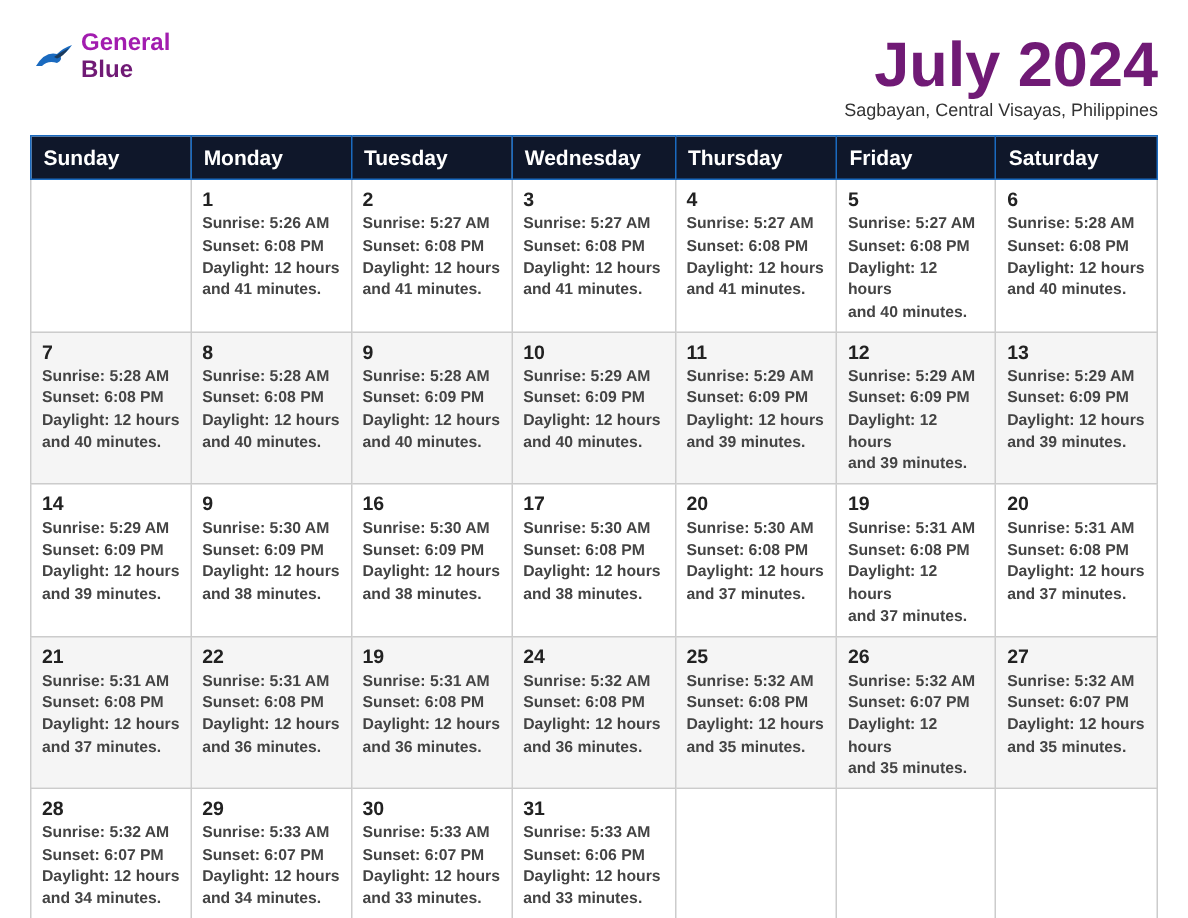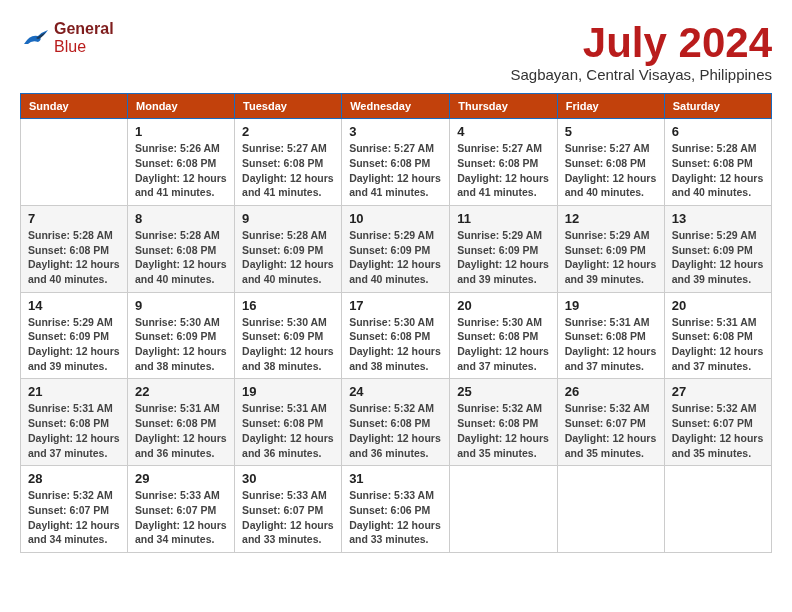--- a/index.html
+++ b/index.html
@@ -15,39 +15,39 @@
       justify-content: space-between;
       align-items: flex-start;
       margin-bottom: 10px;
     }
     .title-area {
       text-align: right;
     }
     .month-title {
       font-size: 42px;
       font-weight: bold;
-      color: #b91c1c;
+      color: #701a75;
       line-height: 1.1;
     }
     .location-title {
-      font-size: 15px;
+      font-size: 12px;
       color: #333;
       font-weight: normal;
     }
     .calendar-table {
       width: 100%;
       border-collapse: collapse;
       font-size: 11px;
     }
     .calendar-table th {
-      background-color: #c2410c;
+      background-color: #0f172a;
       color: #fff;
       text-align: left;
       padding: 6px 8px;
-      font-size: 11px;
+      font-size: 14px;
       font-weight: bold;
       border: 1px solid #1a6abf;
     }
     .calendar-table td {
       vertical-align: top;
       padding: 5px 7px;
       border: 1px solid #ccc;
       width: 110px;
       min-height: 80px;
       background: #fff;
@@ -91,22 +91,22 @@
 </head>
 <body>
 
 <div class="header-area">
   <div class="logo-container">
     <svg class="logo-bird" viewBox="0 0 30 24" fill="none">
       <path d="M4 18 Q10 8 18 10 Q22 6 28 4 Q24 10 20 11 Q22 14 18 16 Q12 14 8 18 Z" fill="#1a6abf"></path>
       <path d="M16 12 Q20 9 26 6 Q22 12 18 13 Z" fill="#1a3a5c"></path>
     </svg>
     <div class="logo-words">
-      <span style="font-size:16px; font-weight:bold; color:#7f1d1d; line-height:1.1;">General</span>
-      <span style="font-size:16px; font-weight:normal; color:#b91c1c; line-height:1.1;">Blue</span>
+      <span style="font-size:16px; font-weight:bold; color:#a21caf; line-height:1.1;">General</span>
+      <span style="font-size:16px; font-weight:bold; color:#701a75; line-height:1.1;">Blue</span>
     </div>
   </div>
   <div class="title-area">
     <div class="month-title">July 2024</div>
     <div class="location-title">Sagbayan, Central Visayas, Philippines</div>
   </div>
 </div>
 
 <table class="calendar-table">
   <thead>

